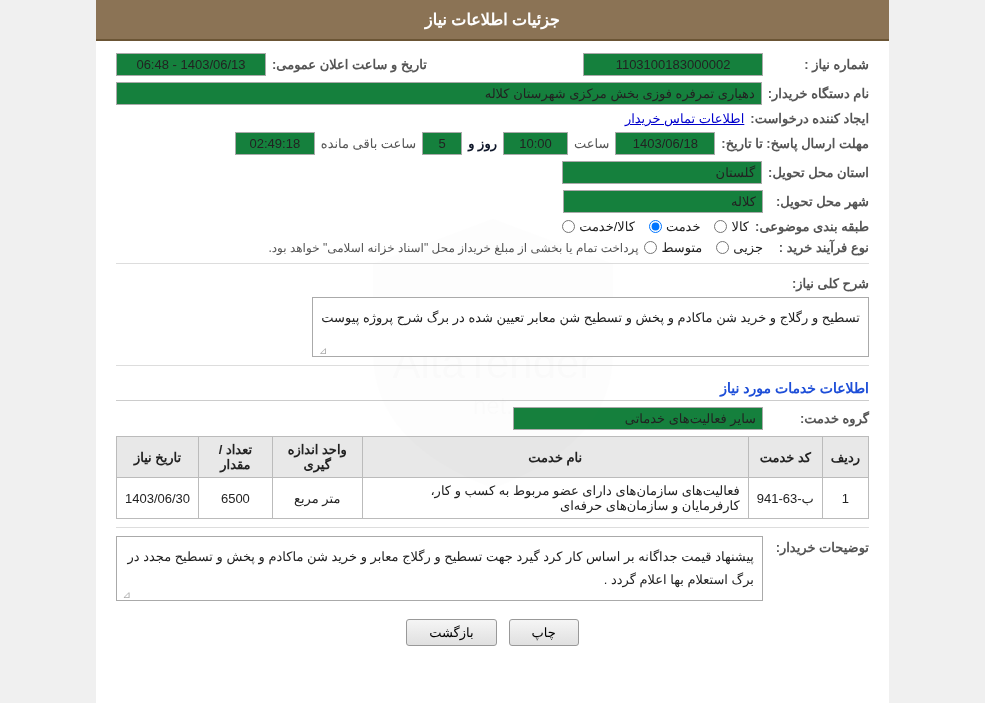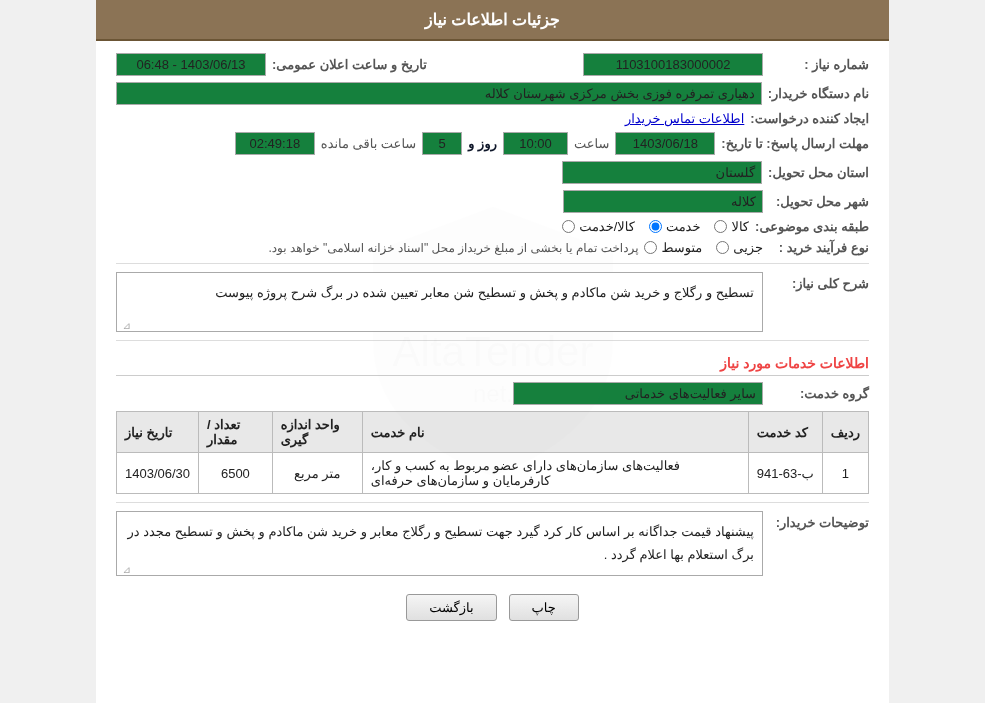--- a/index.html
+++ b/index.html
@@ -31,50 +31,50 @@
     .bordered-box {
       border: 1px solid #aaa;
       background: #15803d;
       padding: 3px 6px;
       display: inline-block;
       min-width: 80px;
     }
     .section-title {
       font-size: 14px;
       font-weight: bold;
-      color: #ef4444;
+      color: #1d4ed8;
       padding: 6px 0 4px 0;
       border-bottom: 1px solid #ccc;
       margin-bottom: 6px;
     }
     .link-blue { color: #0000cc; text-decoration: underline; cursor: pointer; }
     .radio-group { display: flex; gap: 14px; align-items: center; direction: rtl; }
     .radio-item { display: flex; align-items: center; gap: 4px; direction: rtl; }
     .radio-item input { margin: 0; }
     .watermark-area {
       position: relative;
     }
     .service-table {
       width: 100%;
       border-collapse: collapse;
       margin-bottom: 8px;
     }
     .service-table th {
       background: #e8e8e8;
       border: 1px solid #bbb;
       padding: 5px 8px;
-      text-align: left;
+      text-align: center;
       font-weight: bold;
     }
     .service-table td {
       border: 1px solid #bbb;
       padding: 5px 8px;
       text-align: center;
     }
-    .service-table td.text-right { text-align: left; }
+    .service-table td.text-right { text-align: right; }
     .desc-box {
       border: 1px solid #aaa;
       padding: 8px;
       min-height: 60px;
       background: #fff;
       text-align: right;
       line-height: 1.8;
       position: relative;
     }
     .desc-resize-handle {
@@ -209,21 +209,21 @@
         <label class="radio-item">
           <span>متوسط</span>
           <input type="radio" name="purchase" style="">
         </label>
       </div>
       <span style="color:#555;font-size:12px;">پرداخت تمام یا بخشی از مبلغ خریداز محل "اسناد خزانه اسلامی" خواهد بود.</span>
     </div>
 
     <hr class="separator-line">
 
-    <div class="row-flex" style="align-items:flex-start;">
+    <div class="row-flex" style="align-items:flex-start;flex-direction:column;">
       <span class="lbl" style="padding-top:4px;">شرح کلی نیاز:</span>
       <div class="desc-box" style="flex:1;">
         <span>تسطیح و رگلاج  و  خرید شن ماکادم  و پخش و تسطیح شن معابر تعیین شده در برگ شرح پروژه پیوست</span>
         <span class="desc-resize-handle">⊿</span>
       </div>
     </div>
 
     <hr class="separator-line">
 
     <div class="section-title">اطلاعات خدمات مورد نیاز</div>

